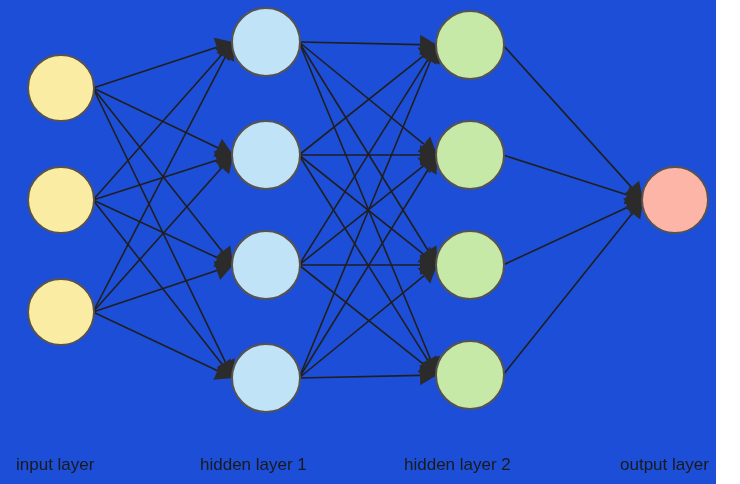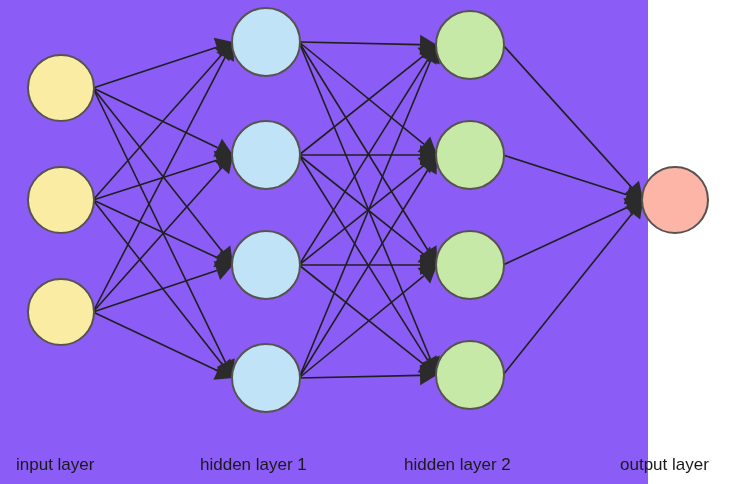--- a/index.html
+++ b/index.html
@@ -8,23 +8,23 @@
     background: #ffffff;
   }
   body {
     width: 740px;
     height: 484px;
     font-family: "Liberation Sans", sans-serif;
     overflow: hidden;
   }
   #diagram-root {
     position: relative;
-    width: 648px;
+    width: 716px;
     height: 484px;
-    background: #8b5cf6;
+    background: #1d4ed8;
   }
   #nn-svg {
     position: absolute;
     left: 0;
     top: 0;
     width: 740px;
     height: 484px;
     display: block;
   }
   .layer-label {

